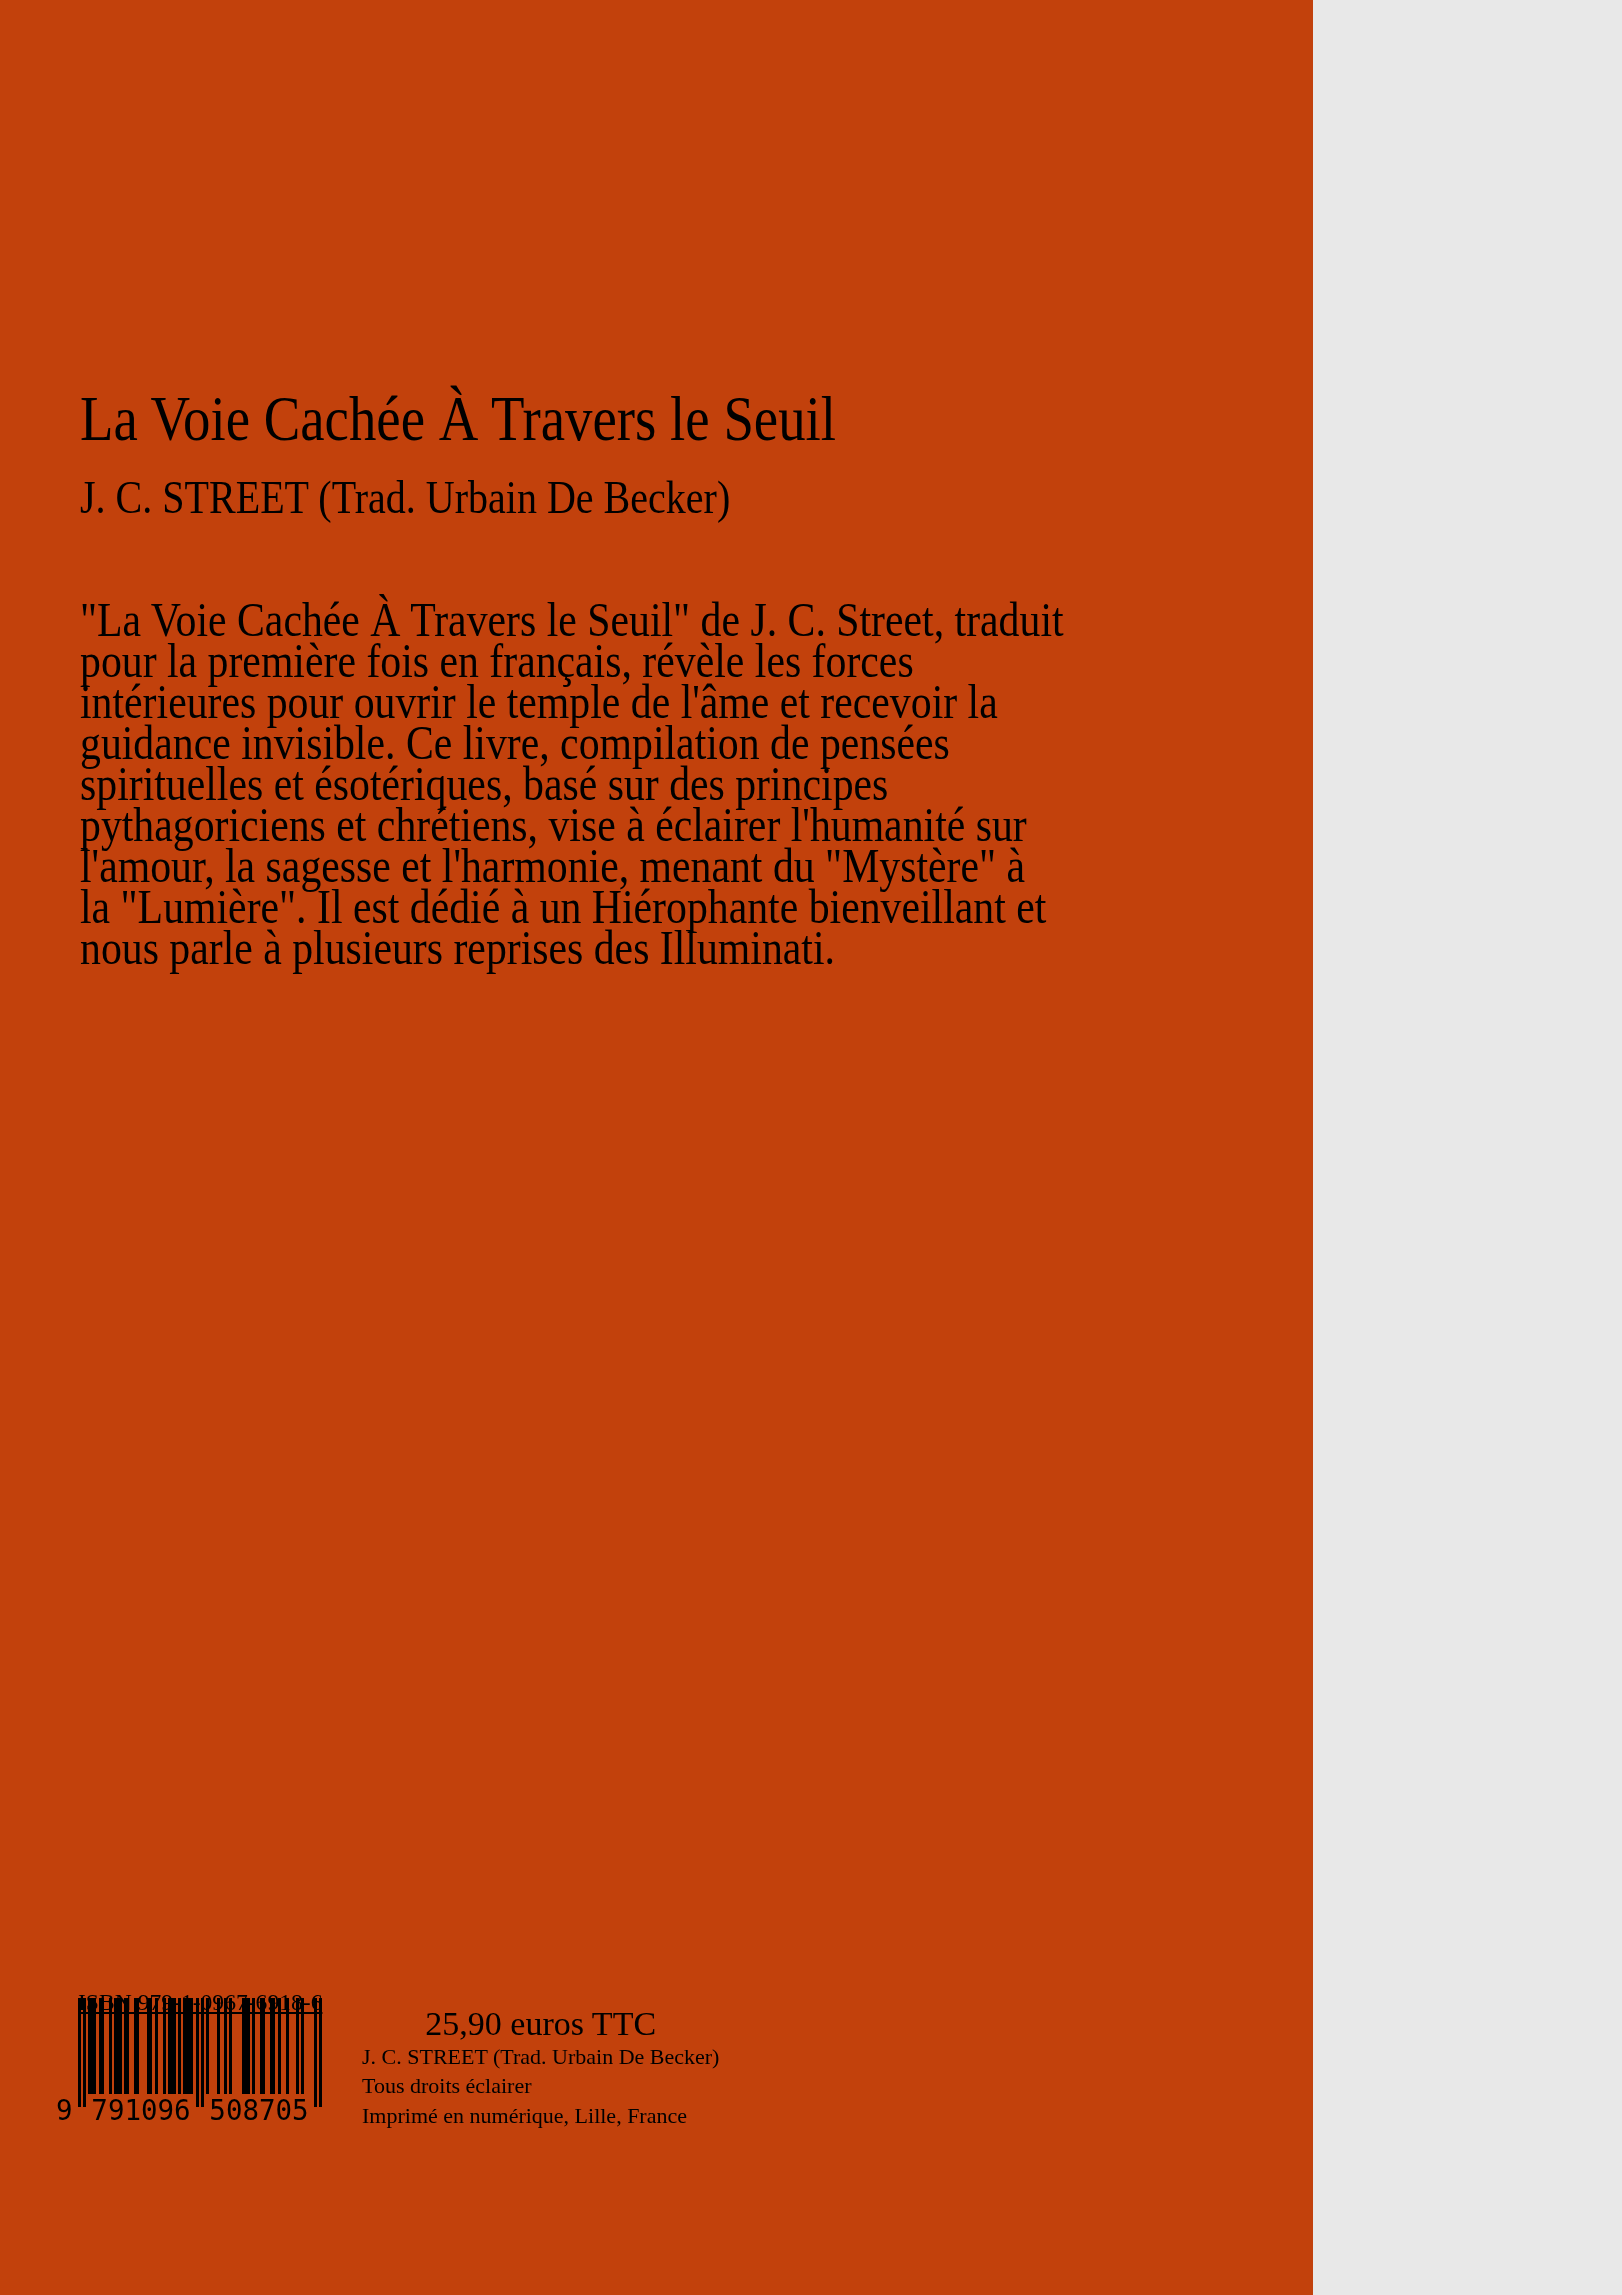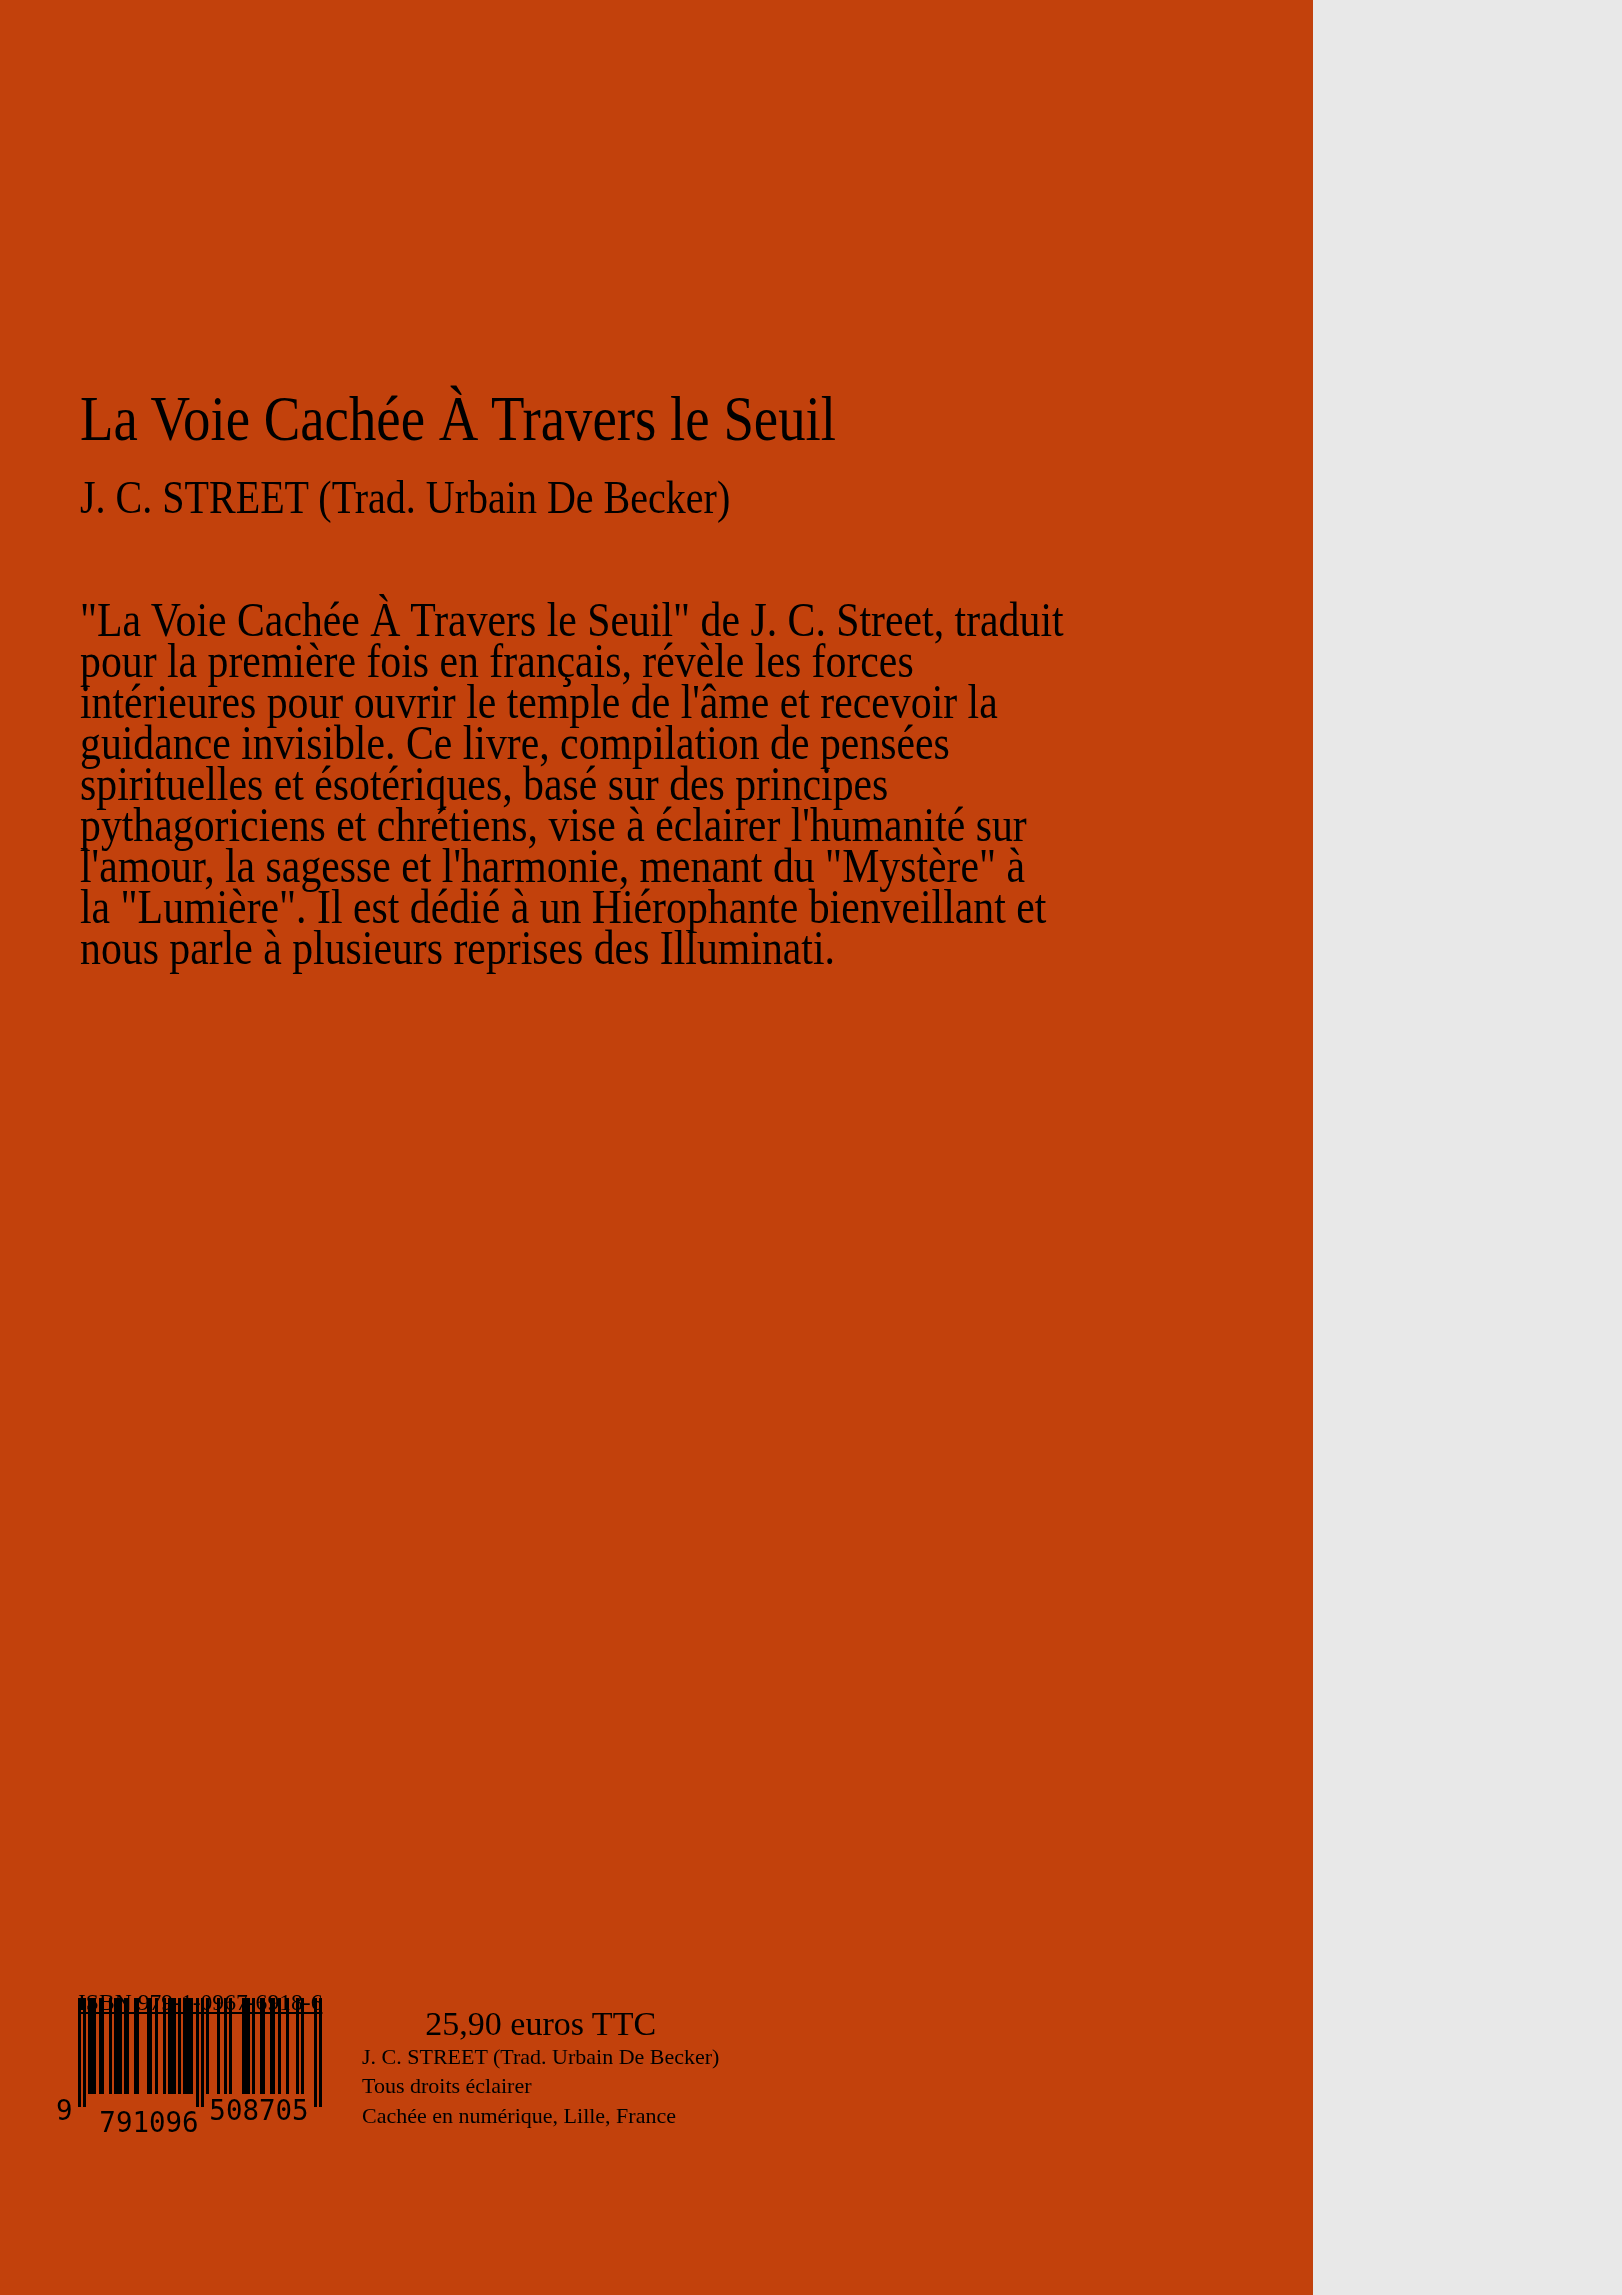--- a/index.html
+++ b/index.html
@@ -88,21 +88,21 @@
     position:absolute;
     left:0;
     top:98px;
     width:268px;
     height:29px;
     font-family:"DejaVu Sans Mono", monospace;
     font-size:27.5px;
     line-height:29px;
   }
   .bd-lead{position:absolute;left:0;top:0;width:21px;text-align:left;}
-  .bd-left{position:absolute;left:38px;top:0;width:110px;text-align:center;margin-top:12px;}
+  .bd-left{position:absolute;left:30px;top:0;width:110px;text-align:center;}
   .bd-right{position:absolute;left:148px;top:0;width:110px;text-align:center;}
   .pub-block{
     position:absolute;
     left:362px;
     top:2005px;
     white-space:nowrap;
   }
   .price{
     font-size:34px;
     line-height:37px;
@@ -171,17 +171,17 @@
       <span class="bd-lead">9</span>
       <span class="bd-left">791096</span>
       <span class="bd-right">508705</span>
     </div>
   </div>
 
   <div class="pub-block">
     <div class="price">25,90 euros TTC</div>
     <div class="pub-line">J. C. STREET (Trad. Urbain De Becker)</div>
     <div class="pub-line">Tous droits éclairer</div>
-    <div class="pub-line">Cachée en numérique, Lille, France</div>
+    <div class="pub-line">Imprimé en numérique, Lille, France</div>
   </div>
 
 </div>
 
 
 </body></html>

